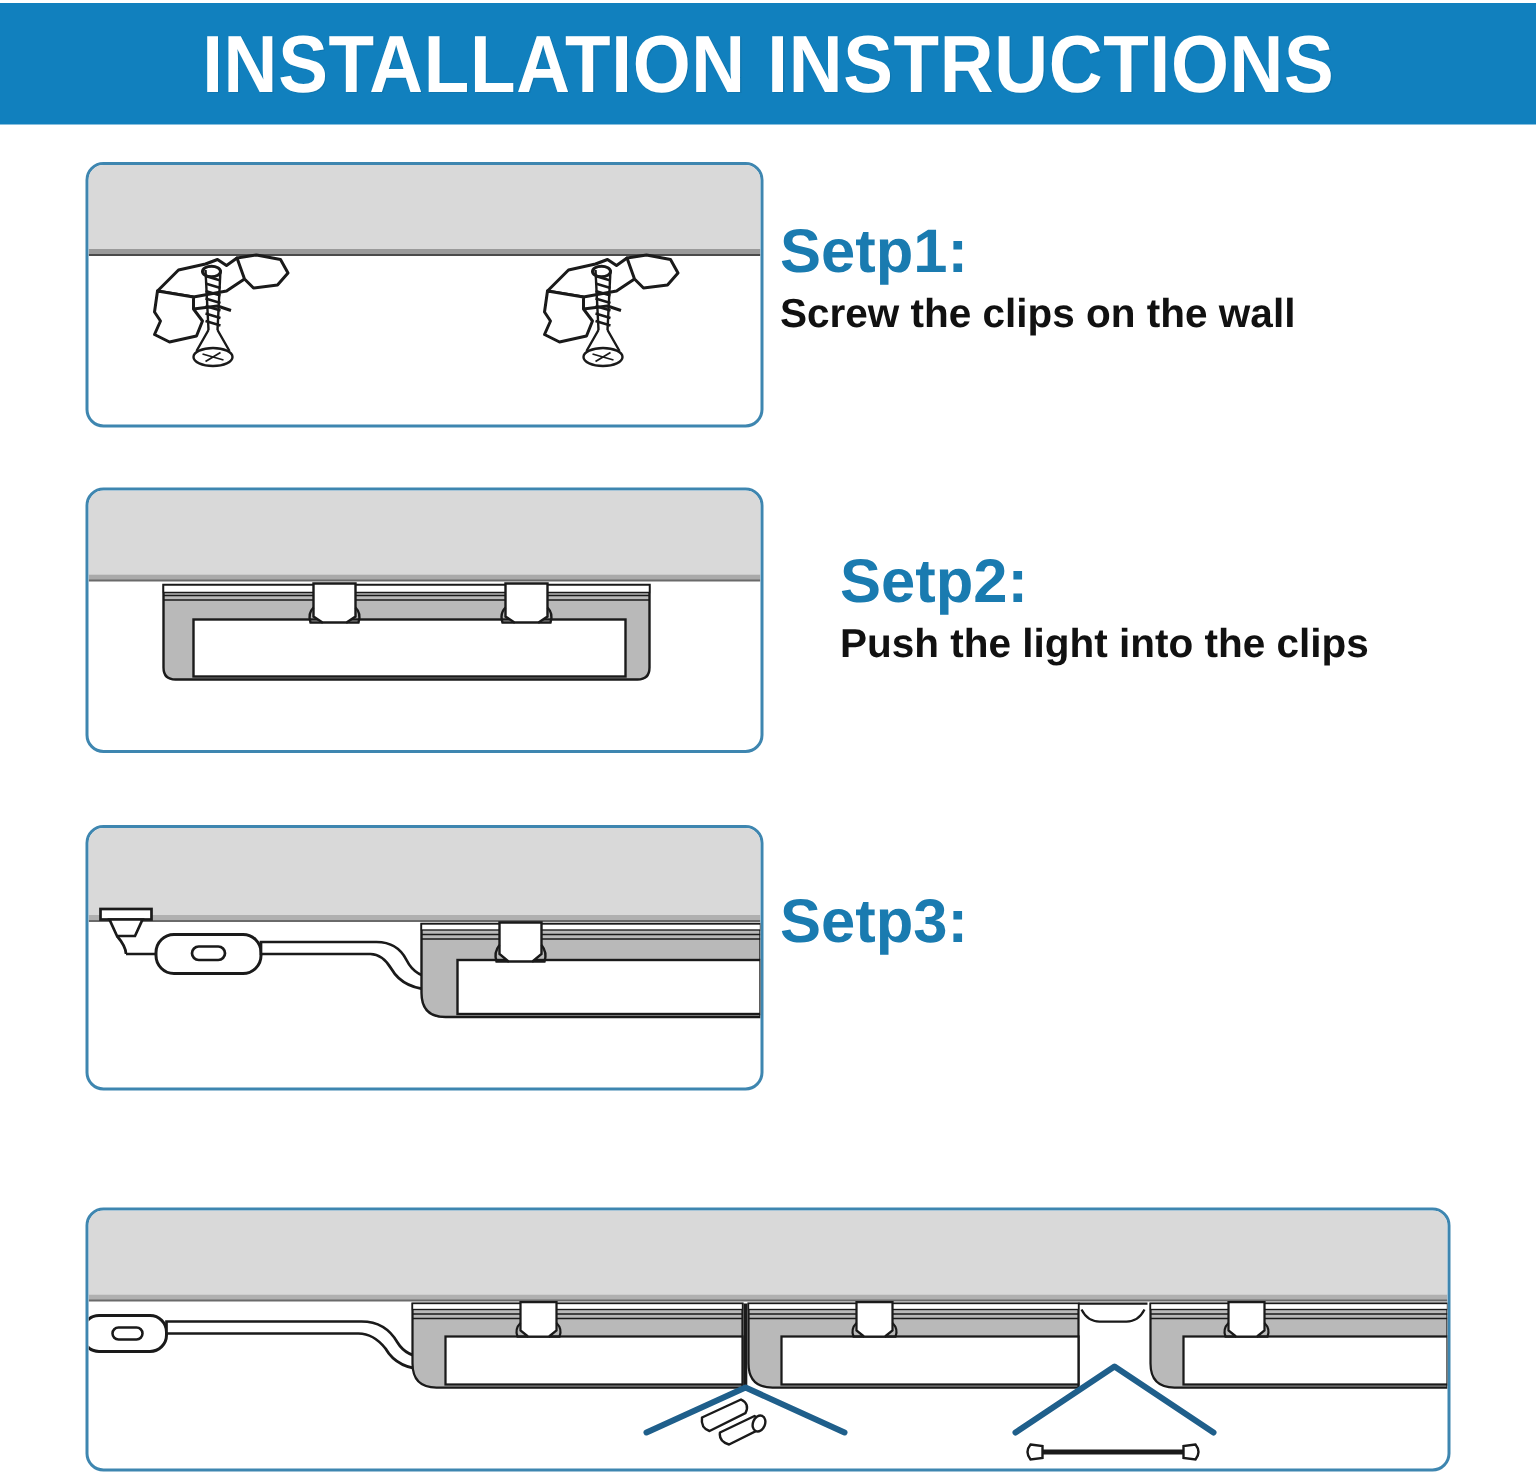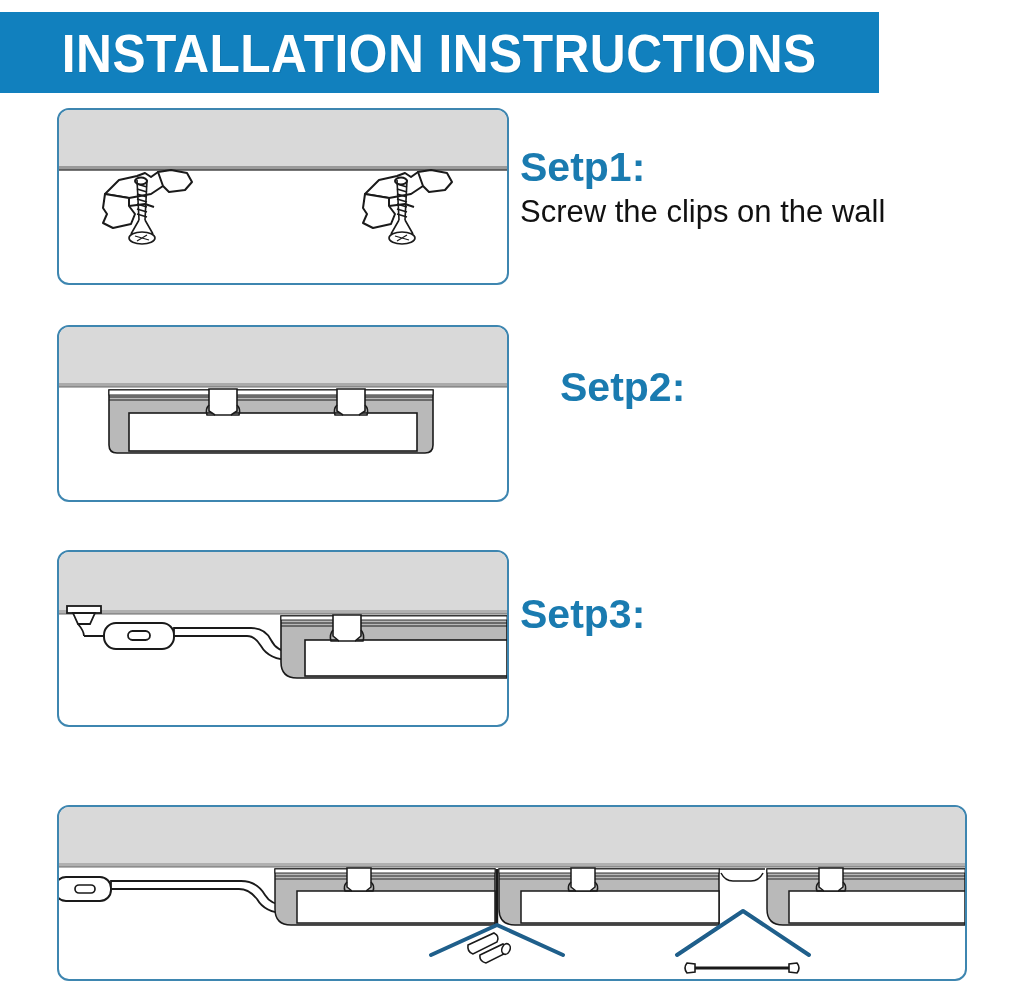--- a/index.html
+++ b/index.html
@@ -12,22 +12,22 @@
     height: 986px;
     position: relative;
     font-family: "Liberation Sans", sans-serif;
     overflow: hidden;
   }
 
   
   .banner {
     position: absolute;
     left: 0;
-    top: 12px;
-    width: 879px;
+    top: 2px;
+    width: 1024px;
     height: 81px;
     background: #1180be;
     display: flex;
     align-items: center;
     justify-content: center;
   }
   .banner-title {
     color: #ffffff;
     font-size: 54px;
     font-weight: bold;
@@ -66,22 +66,22 @@
   .step-label {
     color: #1a7bb0;
     font-size: 41px;
     font-weight: bold;
     line-height: 1.05;
     margin: 0 0 6px 0;
     white-space: nowrap;
   }
   .step-desc {
     color: #111111;
-    font-size: 31px;
-    font-weight: normal;
+    font-size: 27px;
+    font-weight: bold;
     line-height: 1.1;
     margin: 0;
     white-space: nowrap;
   }
 </style>
 </head>
 <body>
 
 <div class="banner">
   <div class="banner-title">INSTALLATION INSTRUCTIONS</div>
@@ -274,17 +274,18 @@
   </svg>
 </div>
 
 <div class="step-text" id="steptext-1">
   <div class="step-label">Setp1:</div>
   <div class="step-desc">Screw the clips on the wall</div>
 </div>
 
 <div class="step-text" id="steptext-2">
   <div class="step-label">Setp2:</div>
+  <div class="step-desc">Push the light into the clips</div>
 </div>
 
 <div class="step-text" id="steptext-3">
   <div class="step-label">Setp3:</div>
 </div>
 
 </body></html>

